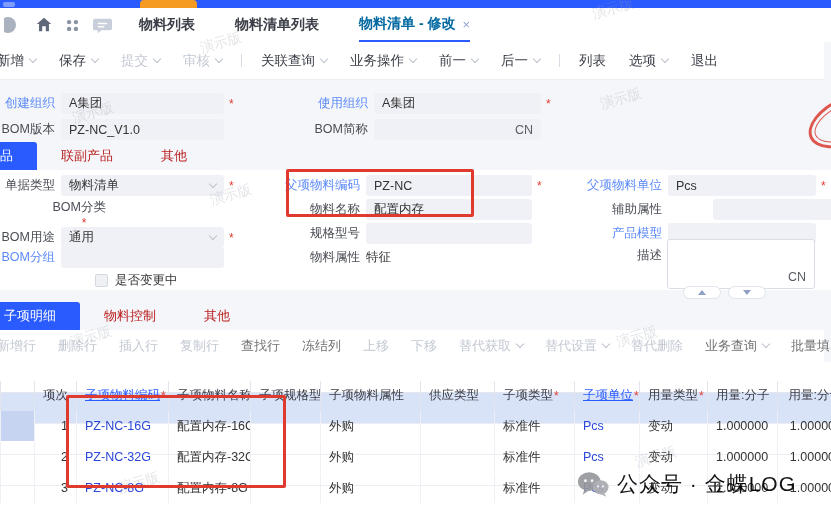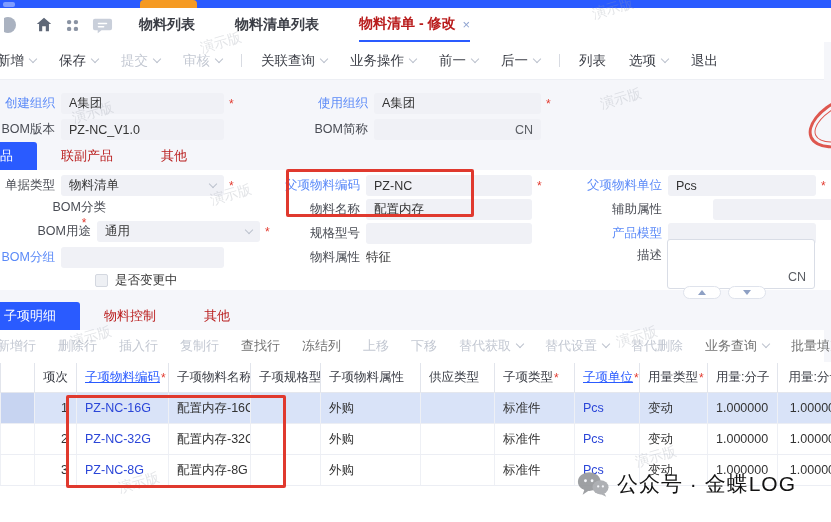--- a/index.html
+++ b/index.html
@@ -10,21 +10,21 @@
     font-size:12.5px; color:#333;
   }
   
   .topstrip { position:absolute; left:0; top:0; width:831px; height:8px; background:#2a5bff; }
   .topstrip .mini { position:absolute; left:3px; top:2px; width:12px; height:5px; background:#7e9cff; border-radius:2px; }
   .topstrip .orange { position:absolute; left:140px; top:0; width:57px; height:8px; background:#f59a23; border-radius:4px 4px 0 0; }
   
   .tabbar { position:absolute; left:0; top:8px; width:831px; height:34px; background:#fff; display:flex; align-items:center; }
   .tb-icons { display:flex; align-items:center; gap:11px; padding-left:16px; margin-right:26px; }
   .wtab { font-size:14px; font-weight:700; color:#3a3d45; height:34px; display:flex; align-items:center; margin-right:40px; cursor:pointer; }
-  .wtab.active { color:#b91c1c; border-bottom:2.5px solid #2a5bff; }
+  .wtab.active { color:#0369a1; border-bottom:2.5px solid #2a5bff; }
   .close-x { color:#8fa3d0; font-weight:400; margin-left:7px; font-size:13px; }
   .close-x::after { content:"×"; }
   
   .toolbar { position:absolute; left:0; top:42px; width:831px; height:38px; background:#fff;
     border-bottom:1px solid #edeff4; display:flex; align-items:center; gap:15px; padding-left:0; margin-left:-7px; }
   .tb-item { display:flex; align-items:center; gap:6px; font-size:13.5px; color:#3a3d45; cursor:pointer; white-space:nowrap; padding:0 4px; }
   .tb-item.disabled { color:#c3c8d2; }
   .tb-item.blue { color:#737373; }
   .tb-div { width:1px; height:13px; background:#d8dbe2; }
   .chev { width:6px; height:6px; border-right:1.5px solid #bcc2cd; border-bottom:1.5px solid #bcc2cd;
@@ -60,21 +60,21 @@
   
   .gridbar { position:absolute; left:0; top:330px; width:831px; height:32px; background:#fff;
     display:flex; align-items:center; gap:14px; margin-left:-7px; }
   .gridbar .tb-item { font-size:13px; }
   
   .bottompanel { position:absolute; left:0; top:362px; width:831px; height:160px; background:#fff; }
   .table { position:absolute; left:0; top:363px; width:860px; }
   .t-row { display:flex; height:31px; border-bottom:1px solid #eceef4; background:#fff; }
   .t-head { display:flex; height:30px; background:#fff; border-bottom:1px solid #e4e7ee; }
   .tc { display:flex; align-items:center; padding:0 8px; height:100%; overflow:hidden;
-    white-space:nowrap; border-left:1px solid #eef0f5; }
+    white-space:nowrap; border-left:1px solid #eef0f5;margin-top:18px; }
   .t-head .tc { border-left:1px solid #e2e5ec; color:#3a3d45; }
   .t-row.selected { background:#d9e3f8; }
   .t-row.selected .c-sel { background:#c7d4f1; }
   .c-sel{width:34px} .c-seq{width:42px; justify-content:flex-end}
   .c-code{width:92px} .c-name{width:82px} .c-spec{width:70px} .c-attr{width:100px}
   .c-supply{width:74px} .c-type{width:80px} .c-unit{width:65px} .c-usage{width:68px}
   .c-num{width:70px; justify-content:flex-start} .c-den{width:73px; justify-content:flex-end}
   .link { color:#2b46d8; }
   .th-link { color:#2a5bff; text-decoration:underline; }
   
@@ -230,21 +230,21 @@
   <span class="ast"></span>
 </div>
 <div class="frow" style="left:0; top:199px;flex-direction:column;">
   <span class="flabel w55">BOM分类</span>
   <div class="field fw163">
       <span>标准BOM</span>
       <span class="chev"></span>
     </div>
   <span class="ast"></span>
 </div>
-<div class="frow" style="left:0; top:221px;padding-left:36px;">
+<div class="frow" style="left:0; top:227px;">
   <span class="flabel w55">BOM用途</span>
   <div class="field fw163">
       <span>通用</span>
       <span class="chev"></span>
     </div>
   <span class="ast"></span>
 </div>
 <div class="frow" style="left:0; top:247px;">
   <span class="flabel blue w55">BOM分组</span>
   <div class="field fw163">

